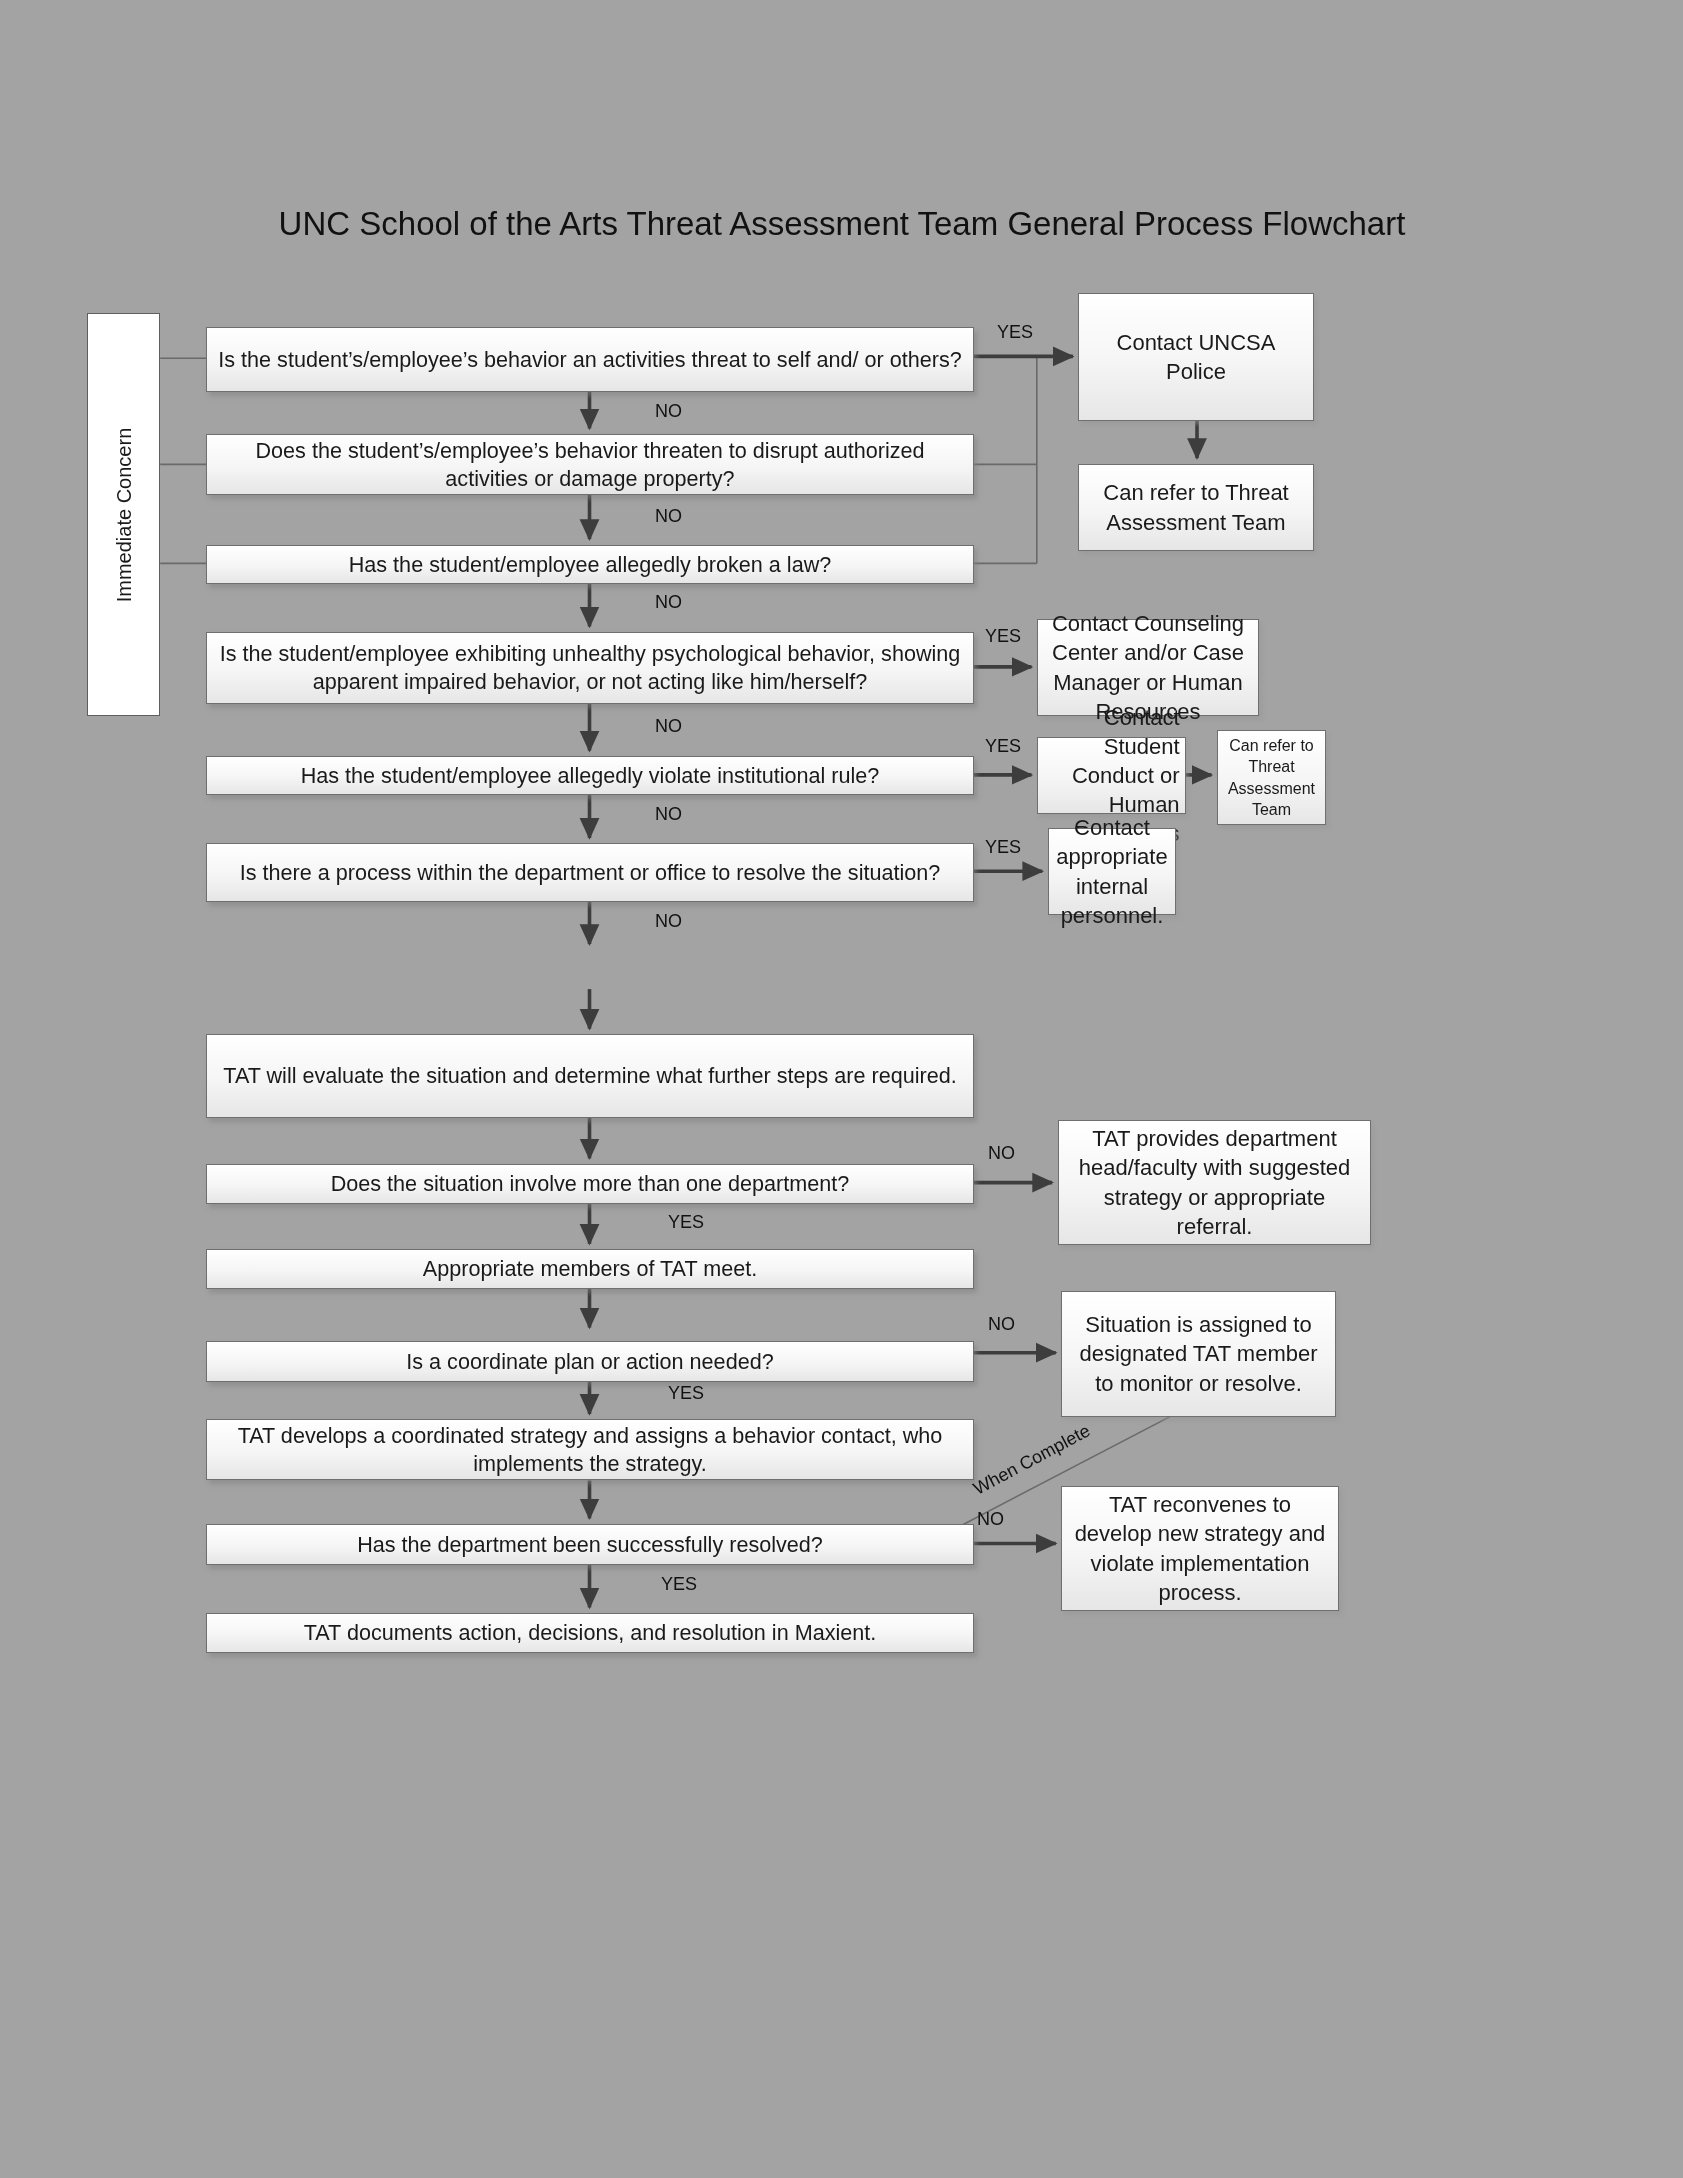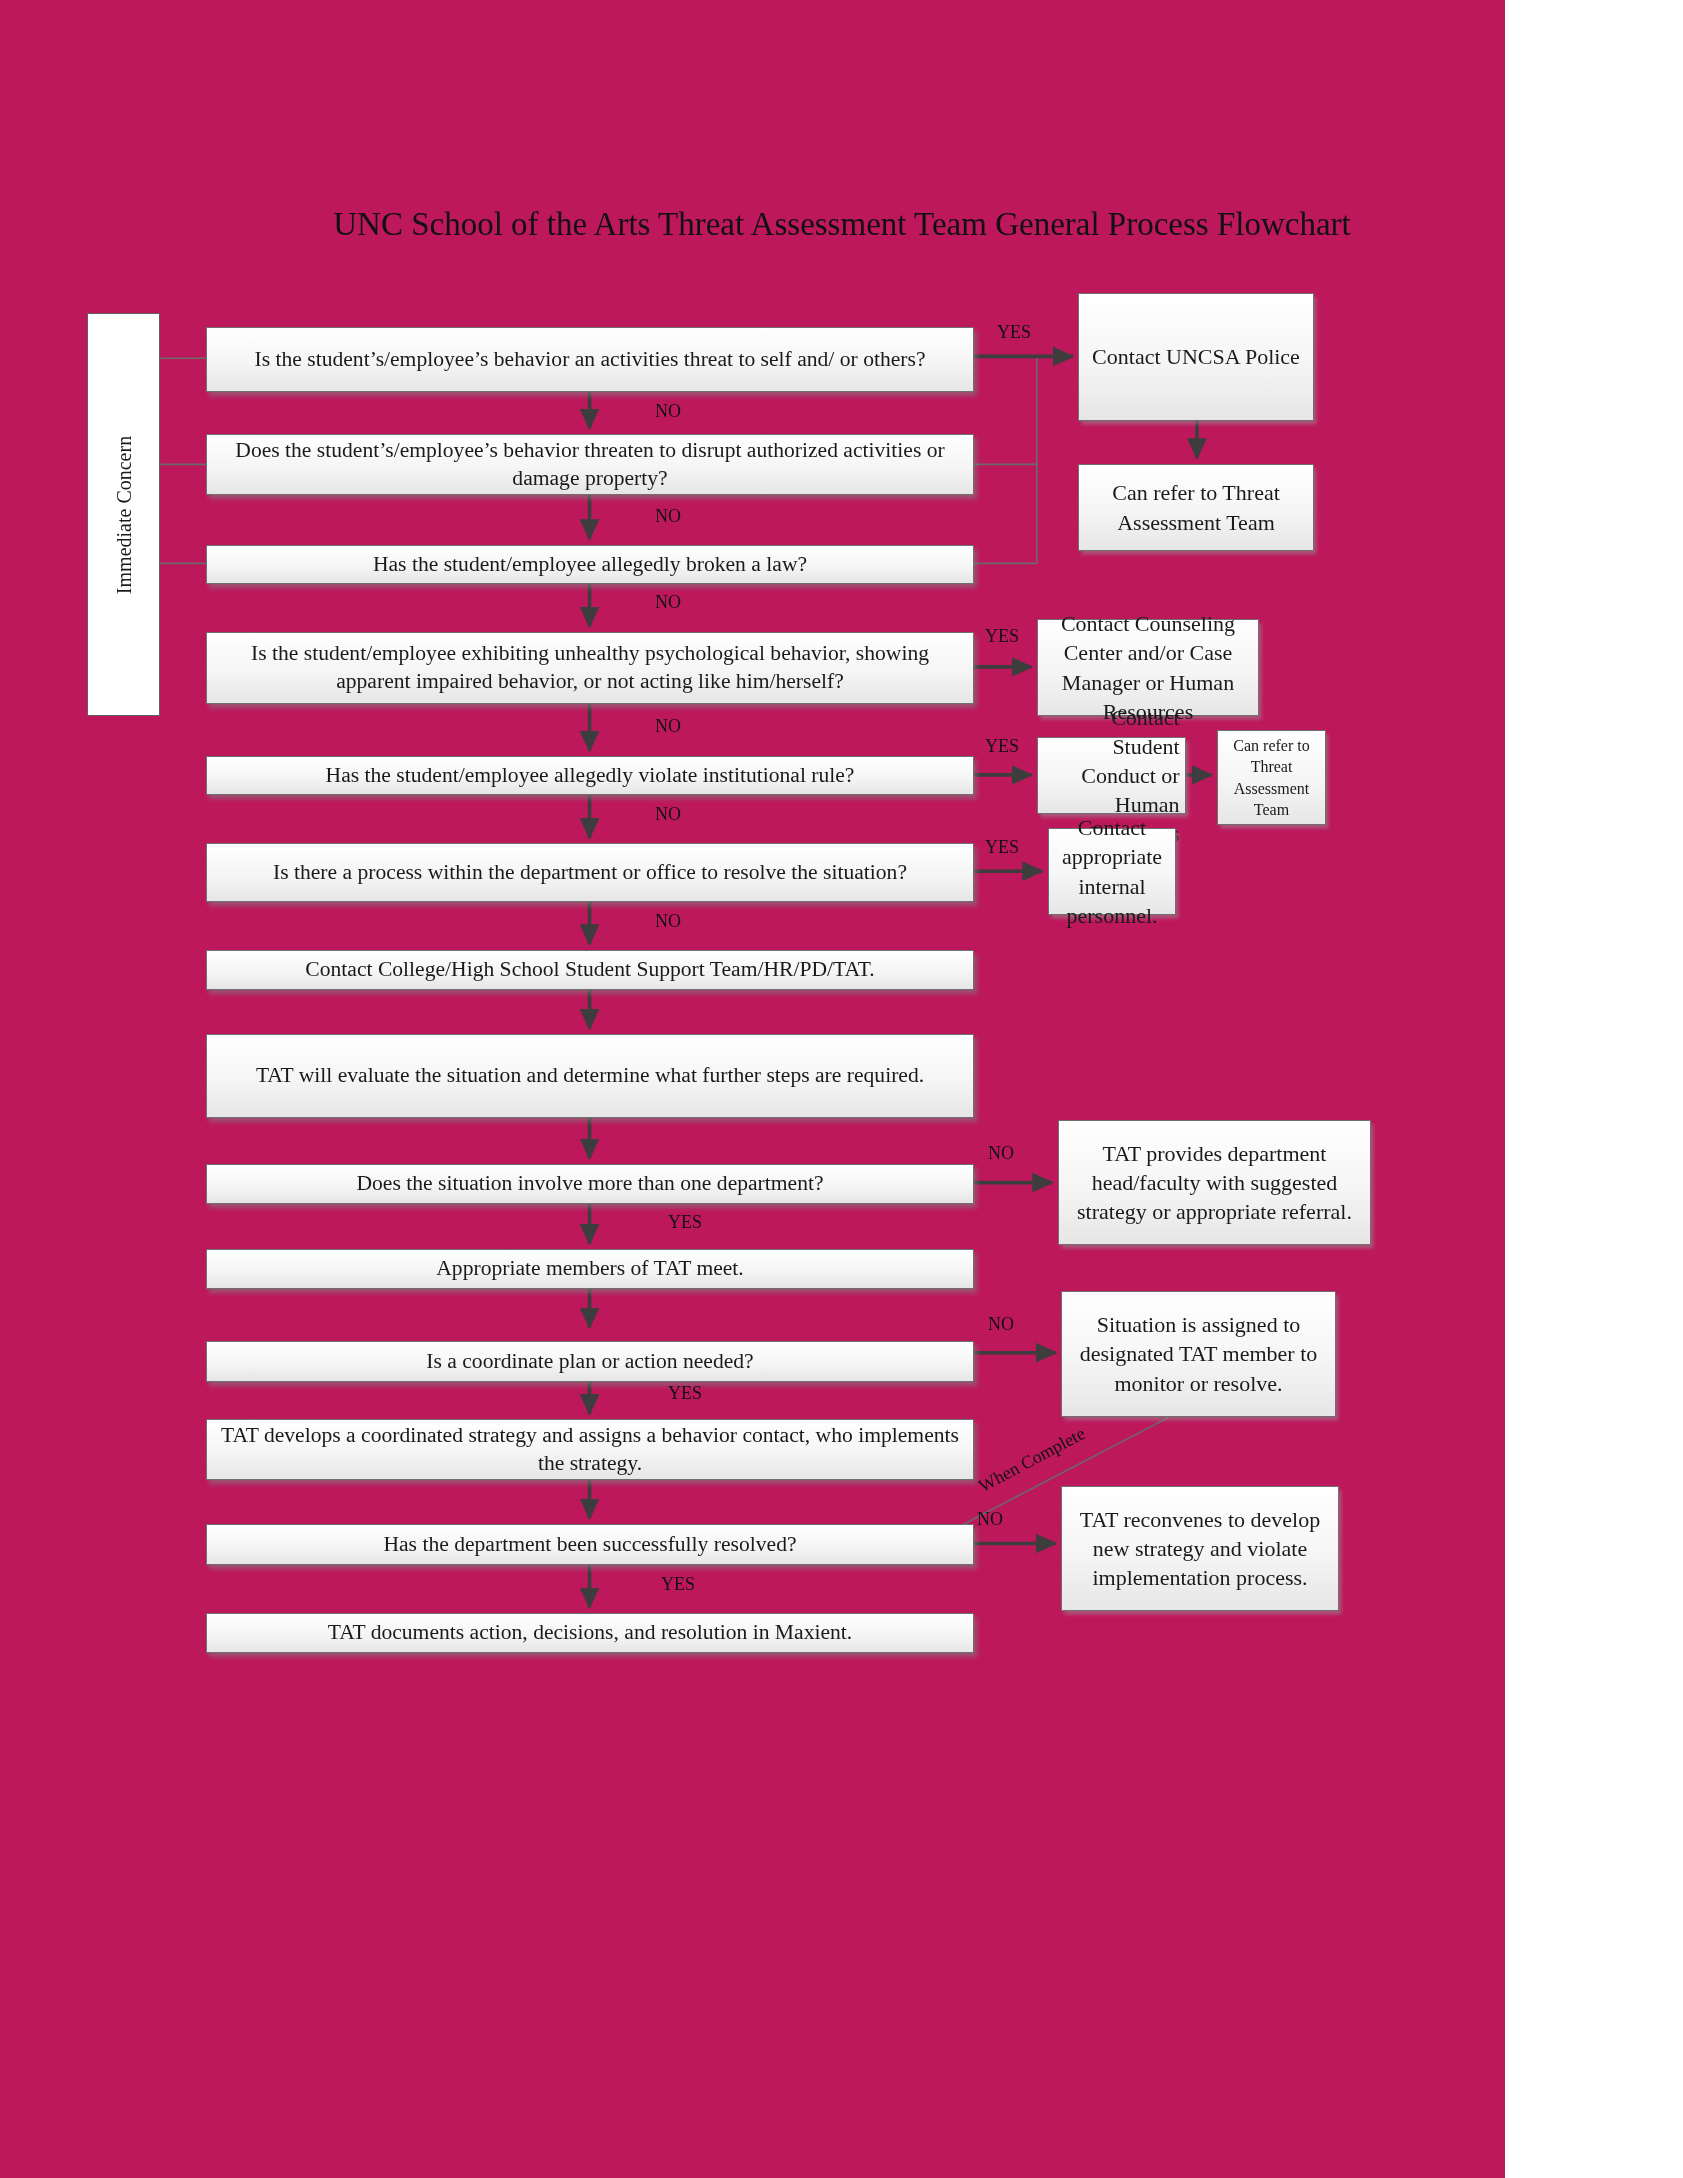--- a/index.html
+++ b/index.html
@@ -1,18 +1,18 @@
 <!DOCTYPE html>
 <html style="font-size:14.4px"><head>
 <meta charset="utf-8">
 <style>
   html,body { margin:0; padding:0; background:#ffffff; }
   .canvas {
-    position:relative; width:1505px; height:2178px; background:#be185d;
-    font-family:Liberation Serif, serif; color:#1a1a1a;
+    position:relative; width:1683px; height:2178px; background:#a3a3a3;
+    font-family:Liberation Sans, sans-serif; color:#1a1a1a;
   }
   .connectors { position:absolute; left:0; top:0; width:1683px; height:2178px; }
   .page-title {
     position:absolute; left:257px; top:203px; width:1170px;
     text-align:center; font-size:33px; line-height:1.3; font-weight:400; color:#111;
   }
   .node {
     position:absolute; box-sizing:border-box;
     display:flex; align-items:center; justify-content:center;
     text-align:center; padding:1.8px 7.2px;
@@ -89,21 +89,20 @@
   <div class="sidebar-box">
     <span class="sidebar-label">Immediate Concern</span>
   </div>
 
   <div class="node" style="left:206px; top:327px; width:768px; height:65px;">Is the student’s/employee’s behavior an activities threat to self and/ or others?</div>
   <div class="node" style="left:206px; top:434px; width:768px; height:61px;">Does the student’s/employee’s behavior threaten to disrupt authorized activities or damage property?</div>
   <div class="node" style="left:206px; top:545px; width:768px; height:39px;">Has the student/employee allegedly broken a law?</div>
   <div class="node" style="left:206px; top:632px; width:768px; height:72px;">Is the student/employee exhibiting unhealthy psychological behavior, showing apparent impaired behavior, or not acting like him/herself?</div>
   <div class="node" style="left:206px; top:756px; width:768px; height:39px;">Has the student/employee allegedly violate institutional rule?</div>
   <div class="node" style="left:206px; top:843px; width:768px; height:59px;">Is there a process within the department or office to resolve the situation?</div>
-  <div class="node" style="left:206px; top:950px; width:768px; height:40px;">Contact College/High School Student Support Team/HR/PD/TAT.</div>
   <div class="node" style="left:206px; top:1034px; width:768px; height:84px;">TAT will evaluate the situation and determine what further steps are required.</div>
   <div class="node" style="left:206px; top:1164px; width:768px; height:40px;">Does the situation involve more than one department?</div>
   <div class="node" style="left:206px; top:1249px; width:768px; height:40px;">Appropriate members of TAT meet.</div>
   <div class="node" style="left:206px; top:1333px; width:768px; height:41px;margin-top:8px;">Is a coordinate plan or action needed?</div>
   <div class="node" style="left:206px; top:1419px; width:768px; height:61px;">TAT develops a coordinated strategy and assigns a behavior contact, who implements the strategy.</div>
   <div class="node" style="left:206px; top:1524px; width:768px; height:41px;">Has the department been successfully resolved?</div>
   <div class="node" style="left:206px; top:1613px; width:768px; height:40px;">TAT documents action, decisions, and resolution in Maxient.</div>
 
   <div class="node small" style="left:1078px; top:293px; width:236px; height:128px;">Contact UNCSA Police</div>
   <div class="node small" style="left:1078px; top:464px; width:236px; height:87px;">Can refer to Threat Assessment Team</div>

